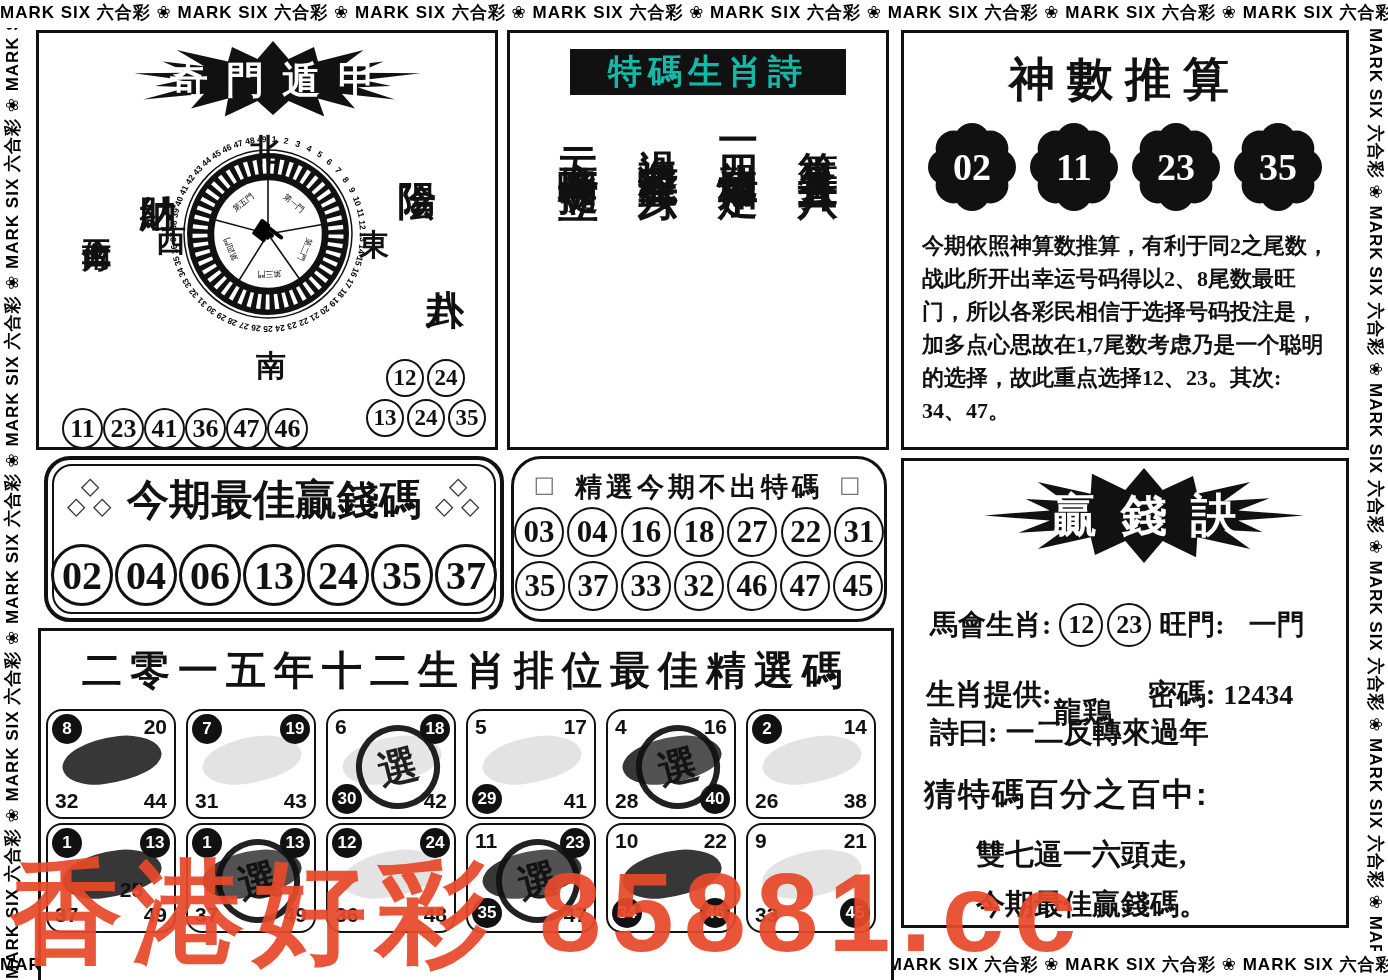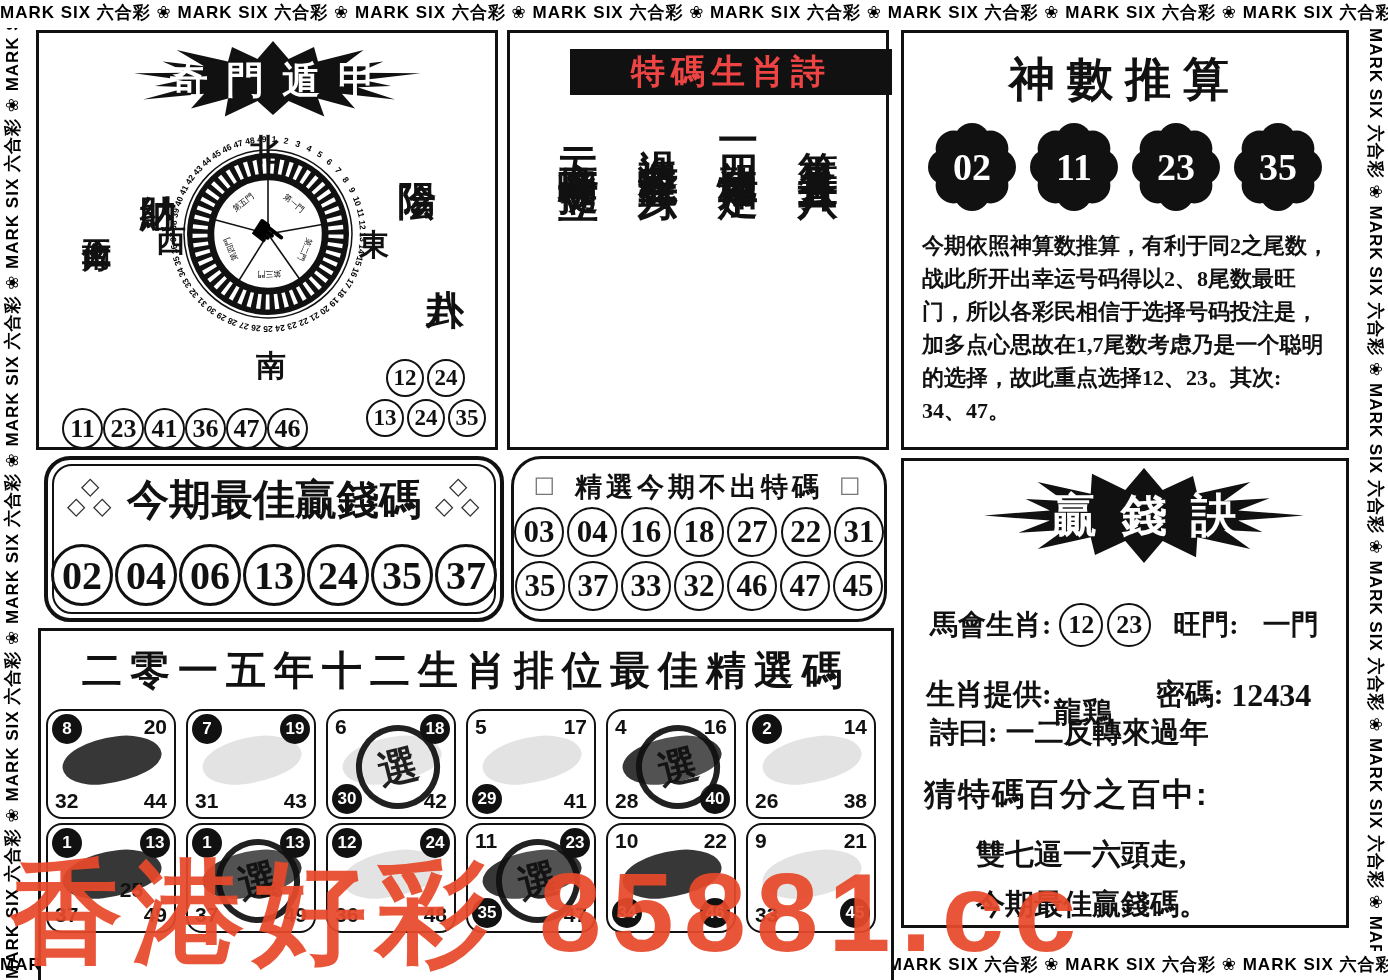--- a/index.html
+++ b/index.html
@@ -46,21 +46,21 @@
   .c44{width:44px;height:44px;font-size:26px;border-width:2.5px;}
 
   .vtext{writing-mode:vertical-rl;text-orientation:upright;font-weight:bold;}
 
   
   .compass{position:absolute;font-weight:bold;font-size:30px;font-family:"Liberation Serif","DejaVu Serif",serif;}
   #wheel{position:absolute;left:124px;top:96px;width:210px;height:210px;}
   .numrow{position:absolute;display:flex;gap:0px;}
 
   
-  .poem-titlebar{position:absolute;left:60px;top:16px;width:322px;height:46px;background:#111;color:#ef4444;
+  .poem-titlebar{position:absolute;left:60px;top:16px;width:276px;height:46px;background:#111;color:#14b8a6;
     display:flex;align-items:center;justify-content:center;font-size:34px;font-weight:bold;letter-spacing:6px;}
   .poem-cols{position:absolute;left:16px;right:16px;top:86px;bottom:18px;display:flex;
     flex-direction:row-reverse;justify-content:space-evenly;}
   .pline{writing-mode:vertical-rl;text-orientation:upright;font-size:40px;font-weight:bold;
     letter-spacing:5px;font-family:"Liberation Serif","DejaVu Serif",serif;}
 
   
   .sh-title{position:absolute;left:0;right:0;top:16px;text-align:center;font-size:46px;font-weight:bold;
     letter-spacing:12px;font-family:"Liberation Serif","DejaVu Serif",serif;}
   .flower-row{position:absolute;left:14px;right:14px;top:86px;display:flex;justify-content:space-evenly;}
@@ -369,28 +369,28 @@
       <span>贏</span>
       <span>錢</span>
       <span>訣</span>
     </div>
     <div class="wline wl1">
       <span>馬會生肖:</span>
       <span class="numrow" style="position:static;gap:4px;">
           <span class="ncirc c44">12</span>
           <span class="ncirc c44">23</span>
         </span>
-      <span style="margin-left:14px;">旺門:</span>
+      <span style="">旺門:</span>
       <span style="margin-left:16px;">一門</span>
     </div>
     <div class="wline wl2">
       <span>生肖提供:</span>
       <span style="margin-left:-6px;margin-top:36px;">龍鶏</span>
-      <span style="margin-left:36px;">密碼:</span>
-      <span class="serif" style="font-size:32px;">12434</span>
+      <span style="margin-left:28px;">密碼:</span>
+      <span class="serif" style="font-size:28px;">12434</span>
     </div>
     <div class="wline wl3">
       <span>詩曰:</span>
       <span>一二反轉來過年</span>
     </div>
     <div class="wline wl4">猜特碼百分之百中:</div>
     <div class="wline wl5">雙七逼一六頭走,</div>
     <div class="wline wl6">今期最佳贏錢碼。</div>
   </div>
 

